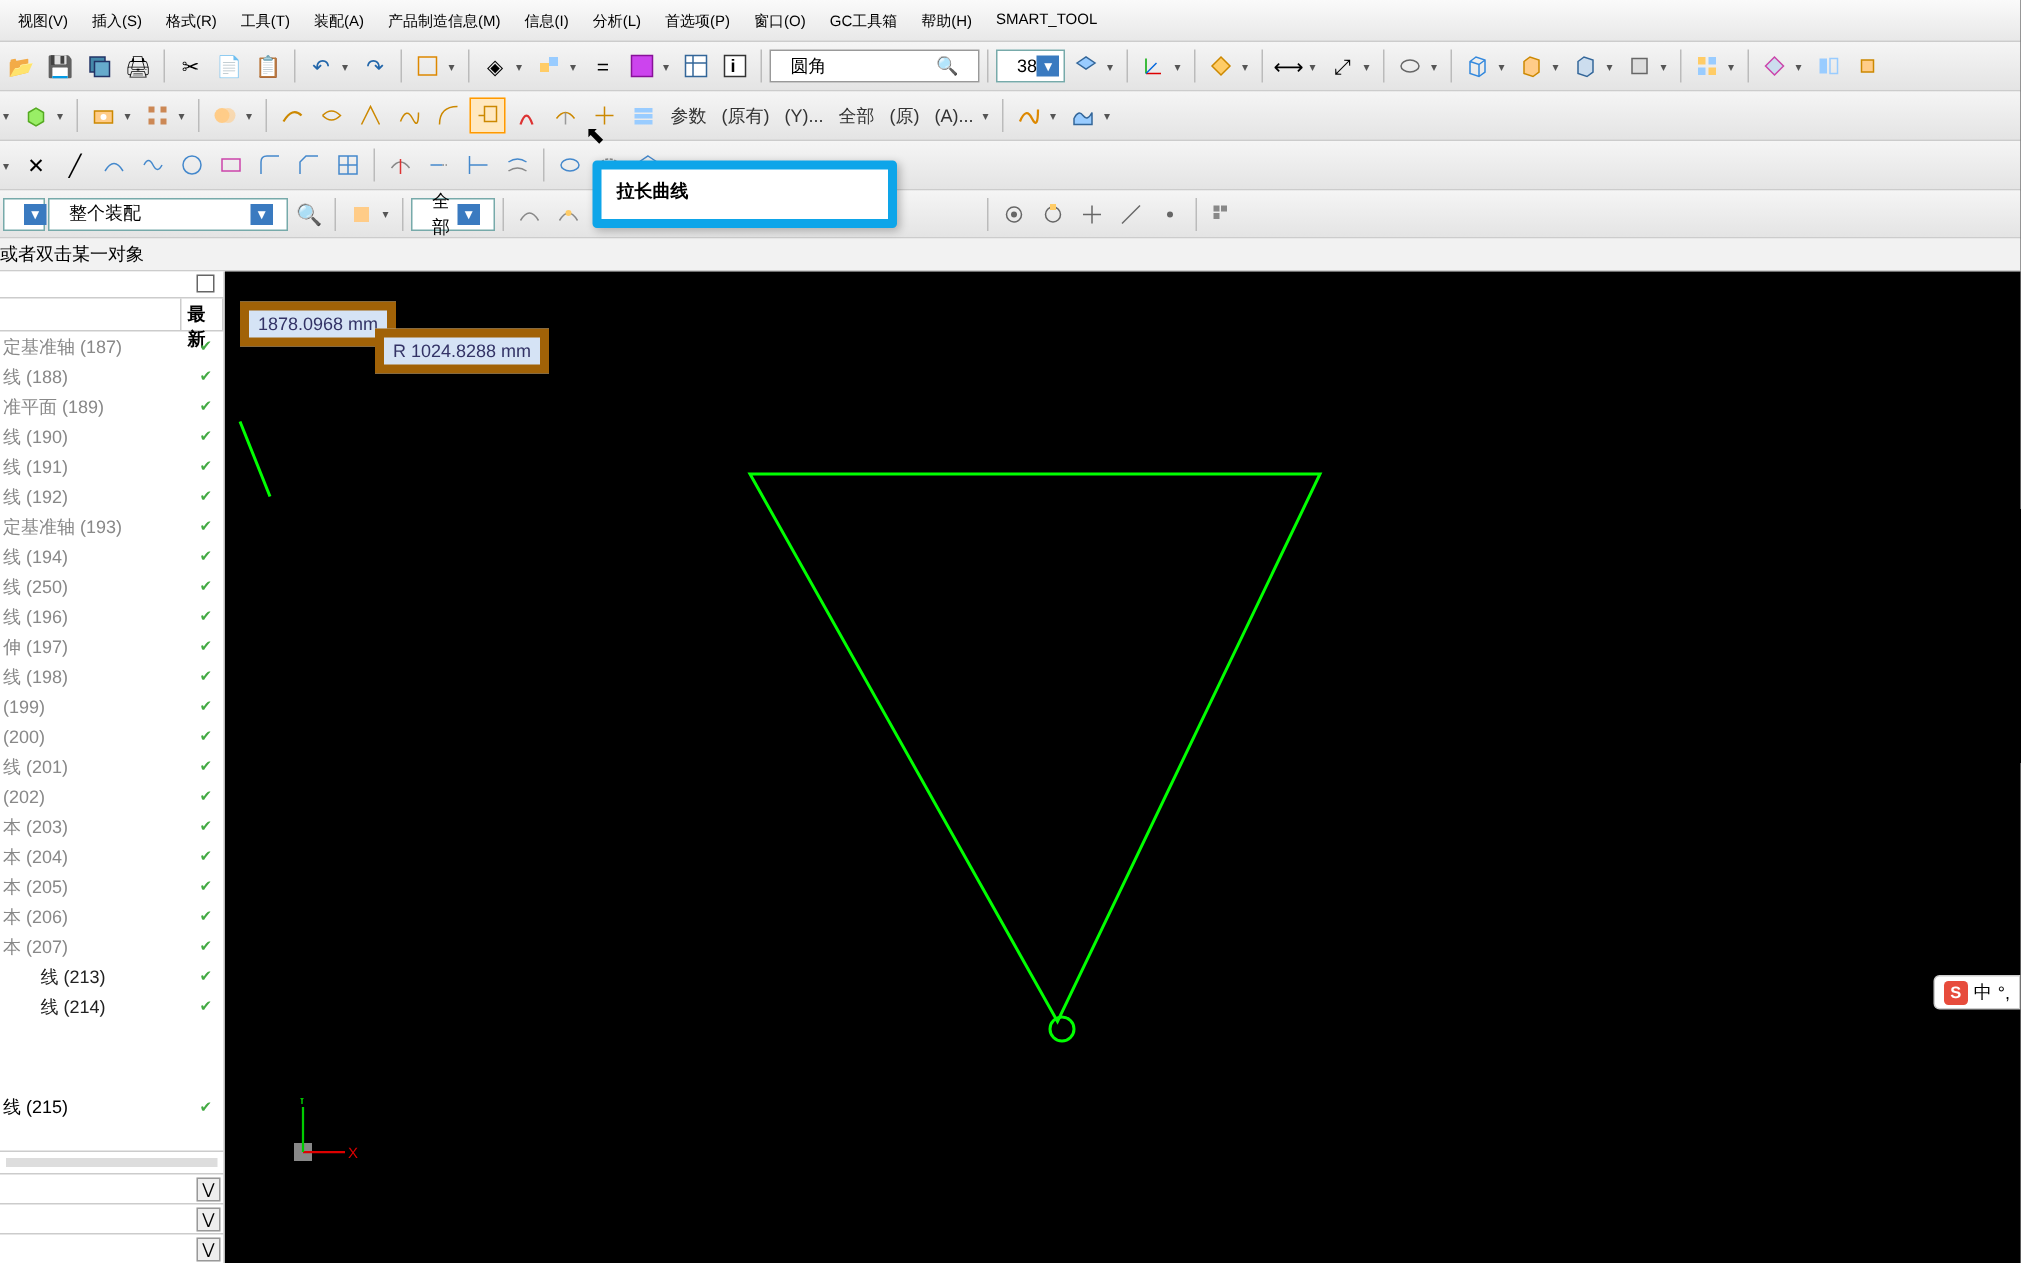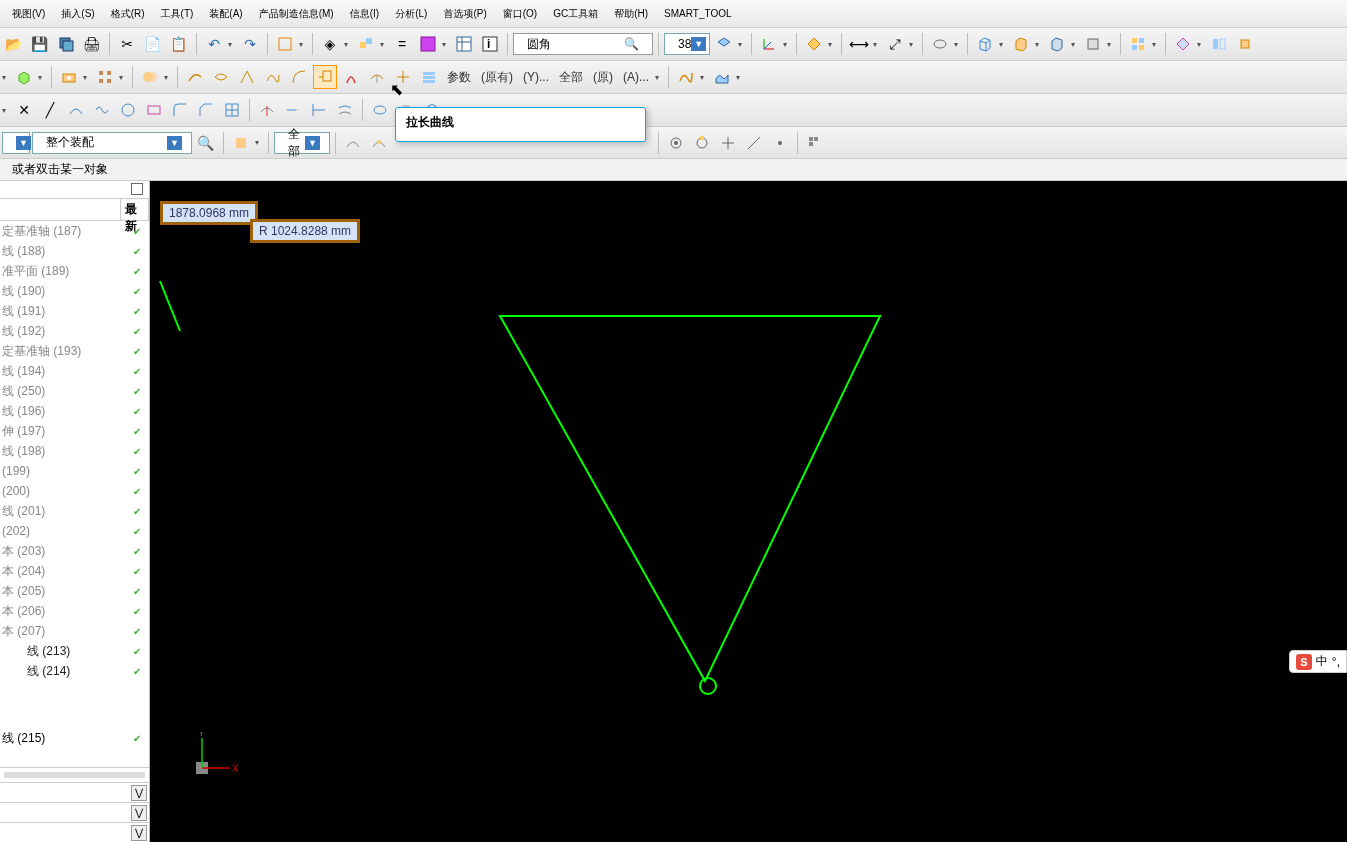--- a/index.html
+++ b/index.html
@@ -13,45 +13,45 @@
 .tb-sep { width: 1px; height: 22px; background: #bbb; margin: 0 3px; }
 .tb-drop { width: 8px; font-size: 8px; color: #555; }
 
 .combo { height: 22px; border: 1px solid #999; background: #fff; display: flex; align-items: center; padding: 0 13px; font-size: 12px; }
 .combo .arrow { margin-left: auto; font-size: 9px; color: #555; }
 .combo.blue-arrow { border: 1px solid #7aa; }
 .combo.blue-arrow .arrow { background: #3a7ac0; color: #fff; padding: 2px 3px; margin-right: -4px; }
 
 .txt-link { font-size: 12px; padding: 0 4px; color: #333; }
 
-.prompt-bar { height: 22px; background: #f2f2f2; border-bottom: 1px solid #ccc; display: flex; align-items: center; padding: 0 12px; font-size: 12px; }
+.prompt-bar { height: 22px; background: #f2f2f2; border-bottom: 1px solid #ccc; display: flex; align-items: center; padding: 0 0; font-size: 12px; }
 
 .main { display: flex; height: calc(842px - 28px - 33px*3 - 32px - 22px); }
 
 .tree-panel { width: 150px; background: #fff; border-right: 1px solid #bbb; display: flex; flex-direction: column; }
 .tree-header { height: 18px; border-bottom: 1px solid #ccc; display:flex; justify-content:flex-end; }
 .tree-header .sq { width:12px; height:12px; border:1px solid #666; margin:2px 6px; }
 .tree-cols { height: 22px; border-bottom: 1px solid #ccc; display: flex; font-size: 12px; font-weight: bold; }
 .tree-cols > div { border-right: 1px solid #ccc; padding: 2px 4px; }
 .tree-list { flex: 1; overflow: hidden; font-size: 12px; }
 .tree-item { height: 20px; display: flex; align-items: center; padding: 0 2px; color: #888; }
 .tree-item.active { color: #000; font-weight: normal; margin-top: 47px; }
 .tree-item.dark { color: #222; margin-left: 25px; }
 .tree-item .lbl { flex: 1; white-space: nowrap; overflow: hidden; }
 .tree-item .tick { width: 14px; color: #4a4; font-size: 10px; }
 .tree-foot { border-top:1px solid #ccc; }
 .tree-footbar { height: 20px; border-top:1px solid #ccc; display:flex; justify-content:flex-end; align-items:center; }
 .tree-footbar .v { width:16px; height:16px; border:1px solid #999; background:#eee; font-size:10px; display:flex; align-items:center; justify-content:center; margin-right:2px;}
 
 .canvas { flex: 1; background: #000; position: relative; }
-.measure-box { position:absolute; background:#d5e3f5; border:3px solid #a16207; color:#336; font-size:12px; padding:2px 6px;text-align:center; }
+.measure-box { position:absolute; background:#d5e3f5; border:6px solid #a16207; color:#336; font-size:12px; padding:2px 6px;text-align:center; }
 .triad { position:absolute; left:40px; bottom:60px; width:50px; height:50px; }
 .watermark { position:absolute; bottom:5px; right:0; font-size:30px; color:#ff0000; font-weight:bold; font-style:italic; }
 
-.tooltip { position: absolute; left: 395px; top: 107px; width: 251px; background: #fff; border: 1px solid #0ea5e9; border-radius: 3px; box-shadow: 2px 2px 6px rgba(0,0,0,0.25); padding: 6px 10px; font-size: 12px; z-index: 100; }
+.tooltip { position: absolute; left: 395px; top: 107px; width: 203px; background: #fff; border: 6px solid #0ea5e9; border-radius: 3px; box-shadow: 2px 2px 6px rgba(0,0,0,0.25); padding: 6px 10px; font-size: 12px; z-index: 100; }
 .tooltip .title { font-weight: bold; margin-bottom: 4px; }
 
 .ime-badge { position:absolute; right:0; top:650px; background:#fff; border:1px solid #ccc; border-radius:4px 0 0 4px; padding:2px 6px; display:flex; align-items:center; gap:4px; font-size:12px; box-shadow:0 1px 3px rgba(0,0,0,.2);}
 .ime-badge .s { background:#e74c3c; color:#fff; width:16px; height:16px; border-radius:3px; display:flex; align-items:center; justify-content:center; font-weight:bold; font-size:11px;}
 
 svg.icon { width:16px; height:16px; }
 </style>
 </head>
 <body>
 

